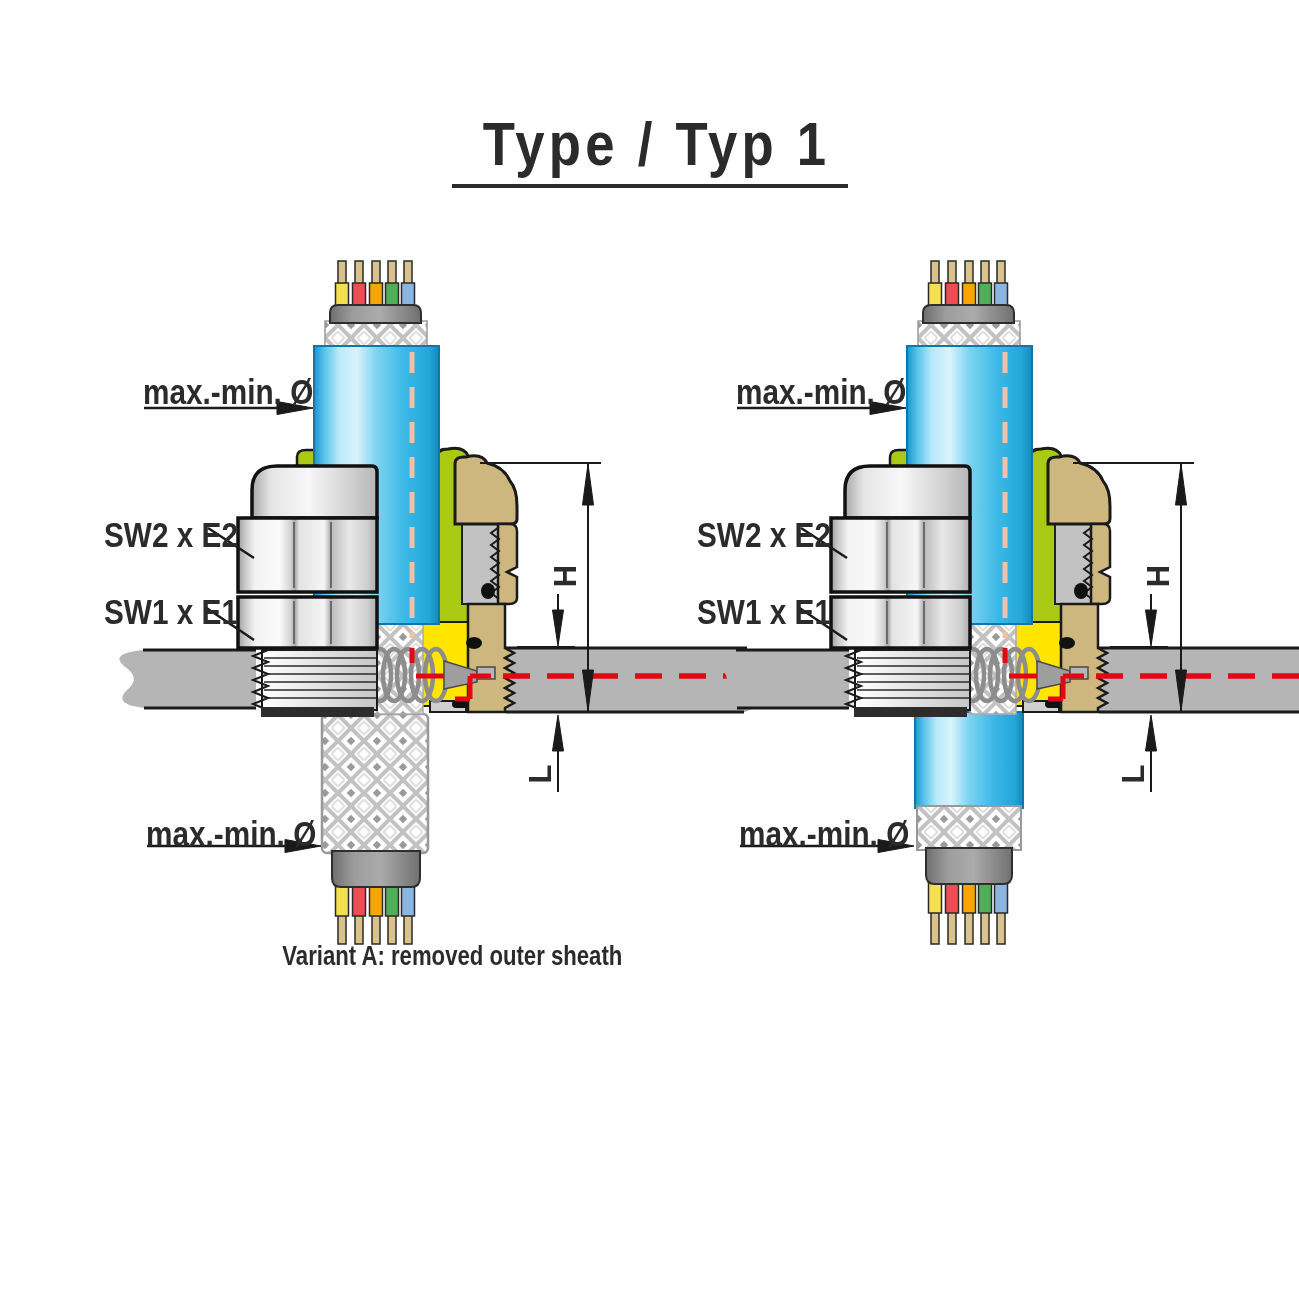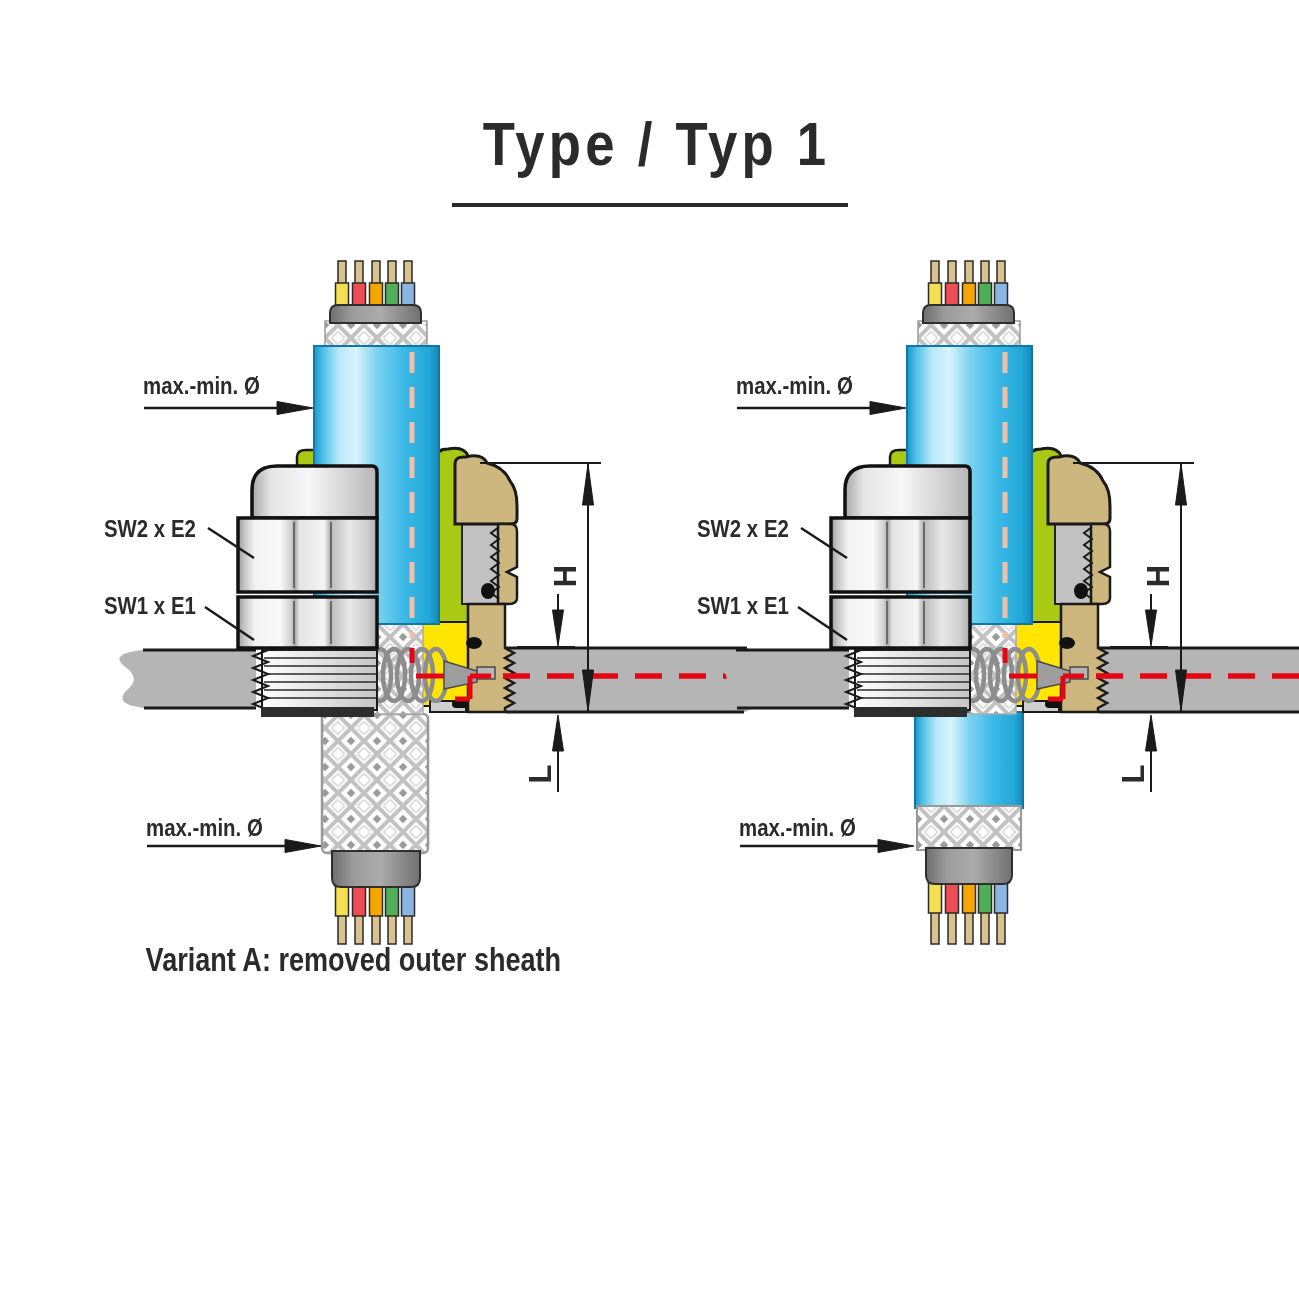--- a/index.html
+++ b/index.html
@@ -3,26 +3,26 @@
 <meta charset="utf-8">
 <style>
   html,body{margin:0;padding:0;background:#ffffff;}
   #stage{position:relative;width:1299px;height:1299px;background:#ffffff;overflow:hidden;
          font-family:"Liberation Sans",sans-serif;color:#2b2b2b;}
   #drawing{position:absolute;left:0;top:0;}
   .cx{display:inline-block;transform:scaleX(0.85);transform-origin:0 50%;white-space:nowrap;}
   .ctr .cx{transform-origin:50% 50%;}
   .title{position:absolute;left:452px;top:108px;width:396px;text-align:center;
          font-weight:700;font-size:62px;letter-spacing:5px;
-         border-bottom:4px solid #2a2a2a;padding-bottom:24px;}
-  .lbl{position:absolute;font-weight:700;font-size:24px;white-space:nowrap;}
+         border-bottom:4px solid #2a2a2a;padding-bottom:5px;}
+  .lbl{position:absolute;font-weight:700;font-size:35px;white-space:nowrap;}
   .dim{position:absolute;width:40px;height:36px;text-align:center;
        font-weight:700;font-size:31px;transform:rotate(-90deg);}
-  .caption{position:absolute;top:941px;width:560px;text-align:left;
-           font-weight:700;font-size:33px;}
+  .caption{position:absolute;top:941px;width:560px;text-align:right;
+           font-weight:700;font-size:27px;}
   .caption .cx{transform:scaleX(0.82);transform-origin:50% 50%;}
 </style>
 </head>
 <body>
 
 <div id="stage">
 
 <svg id="drawing" width="1299" height="1299" viewBox="0 0 1299 1299" xmlns="http://www.w3.org/2000/svg">
   <defs>
     <linearGradient id="blueGrad" x1="0" y1="0" x2="1" y2="0">

